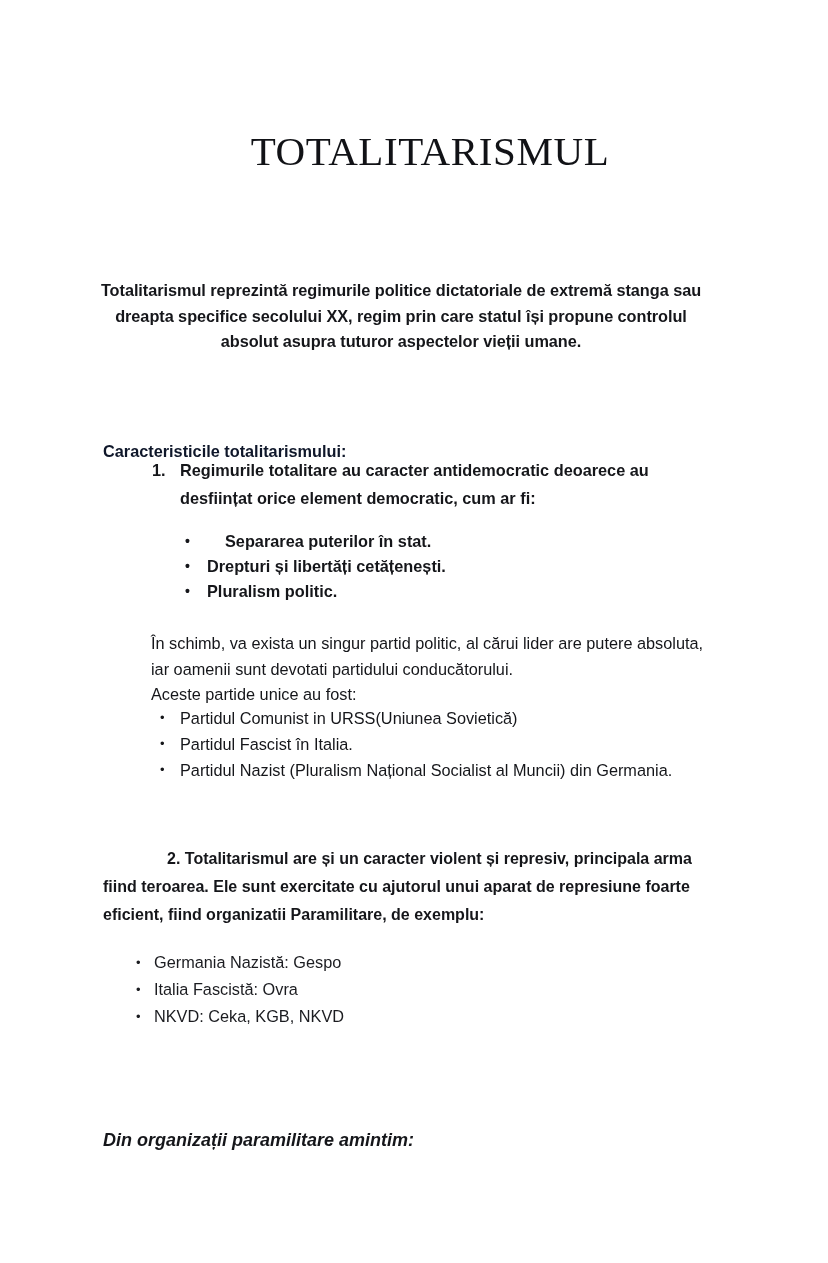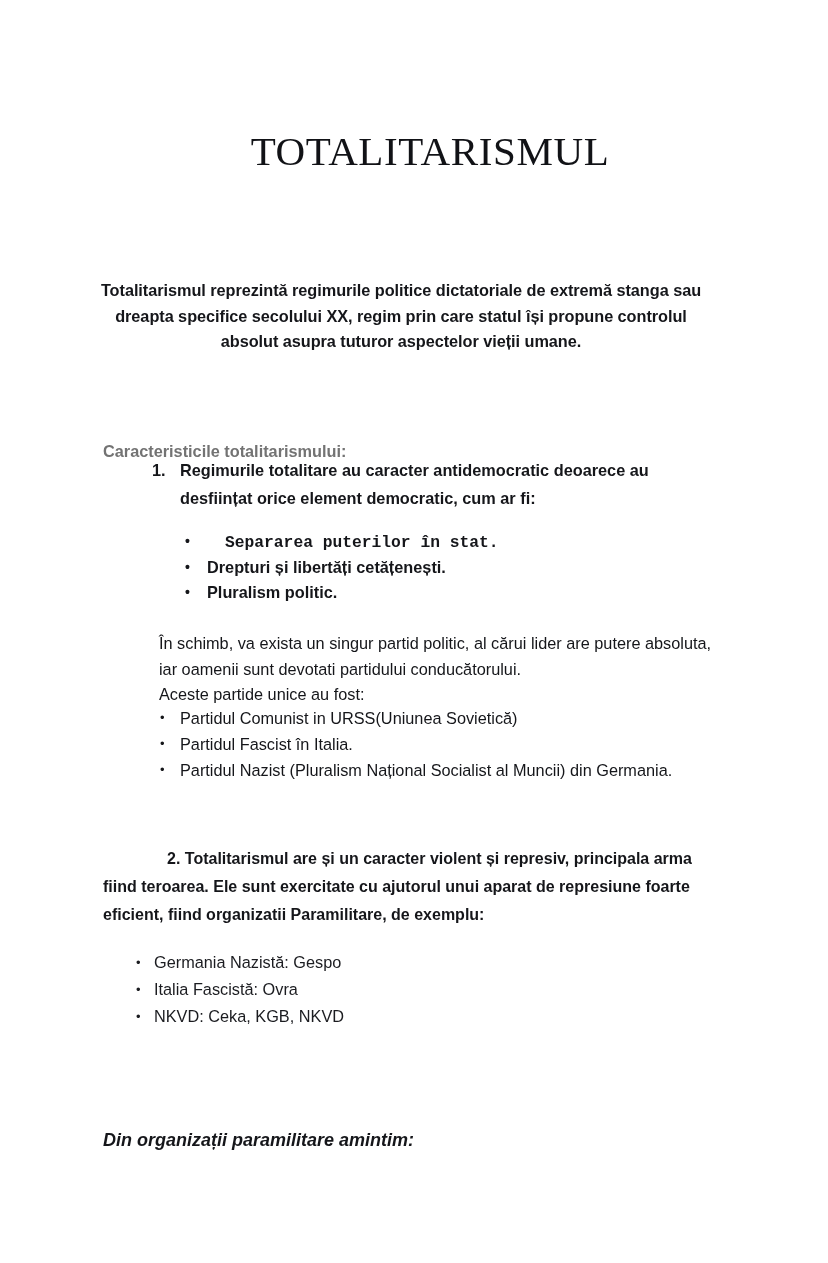--- a/index.html
+++ b/index.html
@@ -56,21 +56,21 @@
   }
 
   
   .section-heading {
     position: absolute;
     top: 423px;
     left: 103px;
     font-size: 16.3px;
     font-weight: 700;
     line-height: 24px;
-    color: #737373;
+    color: #0f172a;
   }
 
   
   .num-item-1 {
     position: absolute;
     top: 456px;
     left: 152px;
     width: 560px;
     font-size: 16.3px;
     font-weight: 700;
@@ -108,28 +108,27 @@
   .bullets-bold li .dot {
     position: absolute;
     left: 0;
     top: 0;
     font-size: 14px;
     line-height: 25px;
   }
   .bullets-bold li.extra-indent .lbl {
     padding-left: 18px;
     display: inline-block;
-    font-family: Liberation Mono, monospace;
   }
 
   
   .para-regular {
     position: absolute;
     top: 631px;
-    left: 159px;
+    left: 151px;
     width: 580px;
     font-size: 16.3px;
     font-weight: 400;
     line-height: 25.5px;
     color: #15161a;
   }
 
   
   .bullets-parties {
     position: absolute;

